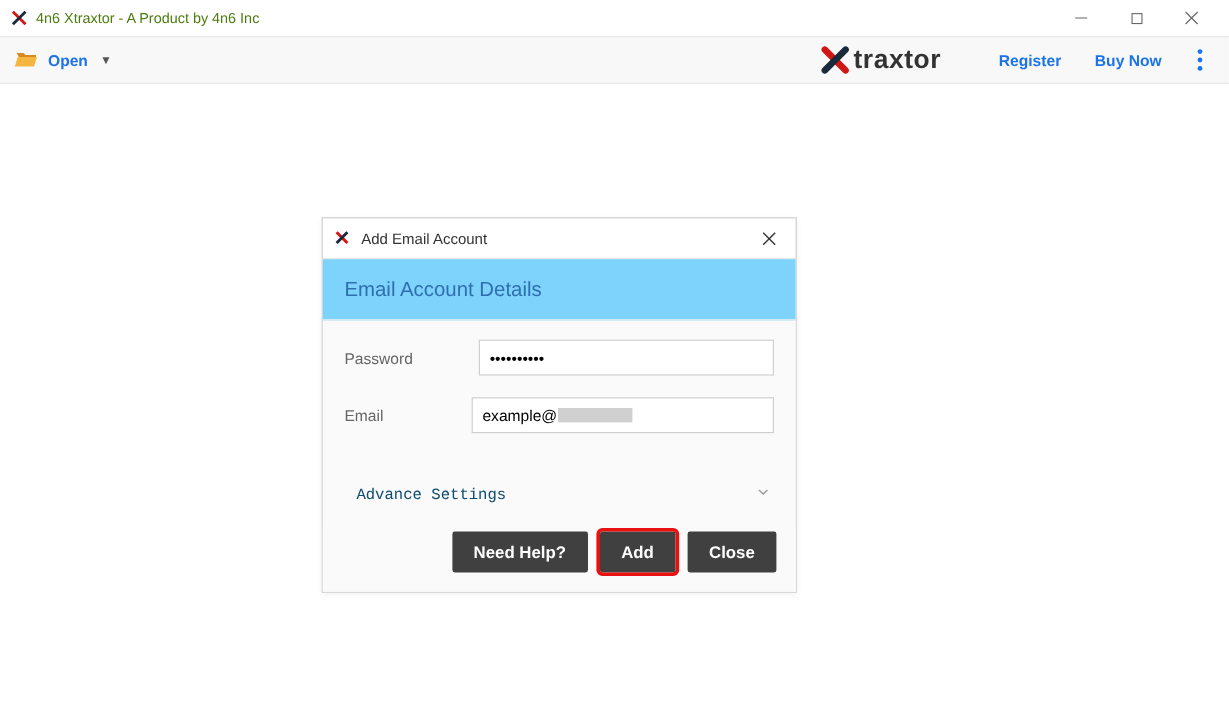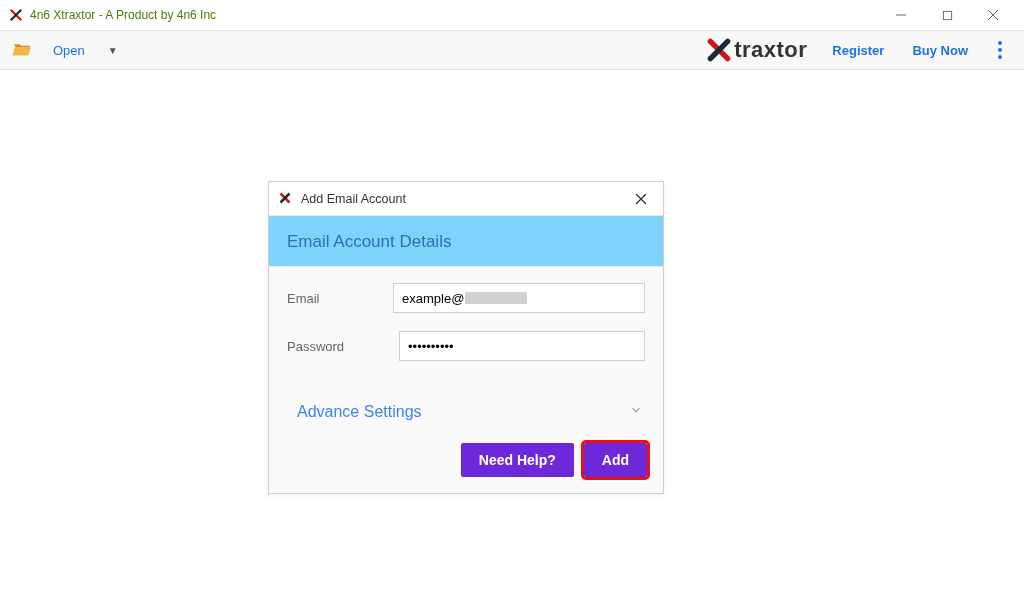--- a/index.html
+++ b/index.html
@@ -47,42 +47,42 @@
       border-bottom: 1px solid #e6e6e6;
       background: #f8f8f8;
       display: flex;
       align-items: center;
       padding: 0 12px;
     }
     .toolbar .open-btn {
       display: inline-flex;
       align-items: center;
       color: #1a73e8;
-      font-weight: 400;
-      gap: 21px;
+      font-weight: 700;
+      gap: 8px;
       cursor: pointer;
       text-align: right;
     }
     .toolbar .open-btn .folder-icon {
       color: #f0a030;
     }
     .toolbar .open-btn .caret {
       font-size: 10px;
       color: #555;
       margin-left: 2px;
     }
     .toolbar .spacer { flex: 1; }
     .toolbar .brand {
       display: inline-flex;
       align-items: center;
       font-size: 22px;
       font-weight: 600;
       color: #333;
       letter-spacing: 0.5px;
-      margin-right: 11px;
+      margin-right: 34px;
     }
     .toolbar .brand .brand-x {
       display: inline-flex;
       margin-right: 2px;
     }
     .toolbar .link {
       color: #1a73e8;
       font-weight: 600;
       margin: 11px 14px;
       cursor: pointer;
@@ -171,38 +171,39 @@
       width: 62px;
       height: 12px;
       background: #d0d0d0;
       margin-left: 2px;
     }
 
     .advance-row {
       display: flex;
       align-items: center;
       padding: 16px 20px 18px 28px;
-      color: #3b82f6;
-      font-size: 16px;
-      cursor: pointer;
+      color: #0c4a6e;
+      font-size: 13px;
+      cursor: pointer;
+      font-family: Liberation Mono, monospace;
     }
     .advance-row .chev {
       margin-left: auto;
       color: #999;
     }
 
     .dialog-footer {
       display: flex;
       justify-content: flex-end;
       gap: 10px;
       padding: 4px 16px 16px 16px;
       background: #fafafa;
     }
     .btn {
-      background: #6d28d9;
+      background: #404040;
       color: #fff;
       border: none;
       height: 34px;
       padding: 0 18px;
       font-size: 14px;
       font-weight: 600;
       cursor: pointer;
       border-radius: 2px;
     }
     .btn.highlighted {
@@ -294,39 +295,40 @@
           <line x1="11" y1="1" x2="1" y2="11"></line>
       </svg>
     </span>
   </div>
 
   <div class="dialog-body">
     <div class="section-title">Email Account Details</div>
 
     <div class="form-area">
       <div class="form-row">
+        <label>Password</label>
+        <input type="password" value="••••••••••" style="">
+      </div>
+      <div class="form-row">
         <label>Email</label>
         <div style="position:relative;">
           <input type="text" value="example@" style="">
           <span class="email-redact" style="position:absolute; left:70px; top:9px;"></span>
         </div>
-      </div>
-      <div class="form-row">
-        <label>Password</label>
-        <input type="password" value="••••••••••" style="">
       </div>
     </div>
 
     <div class="advance-row">
       <span>Advance Settings</span>
       <span class="chev">
         <svg width="14" height="14" viewBox="0 0 24 24" fill="none" stroke="#999" stroke-width="2">
           <polyline points="6 9 12 15 18 9"></polyline>
         </svg>
       </span>
     </div>
 
     <div class="dialog-footer">
       <button class="btn">Need Help?</button>
       <button class="btn highlighted">Add</button>
+      <button class="btn">Close</button>
     </div>
   </div>
 </div>
 
 </body></html>

